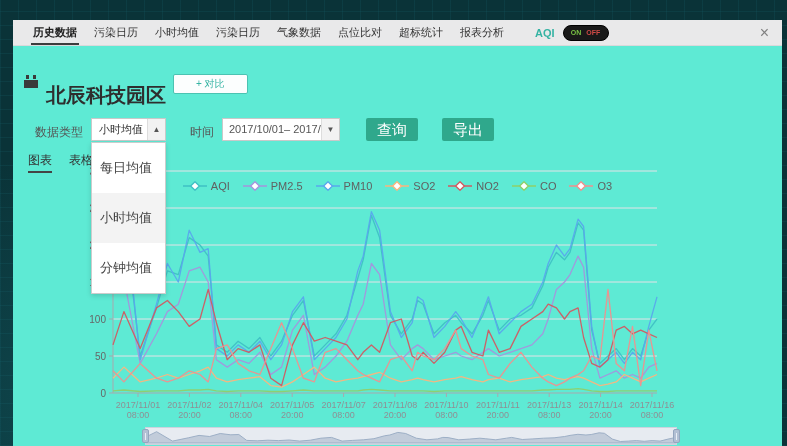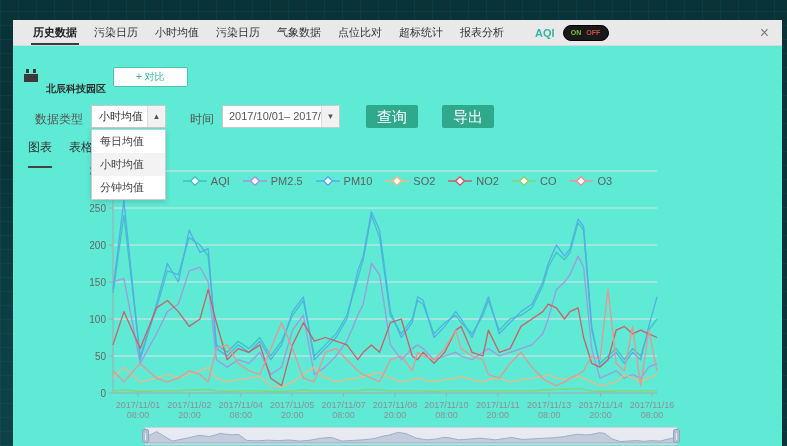--- a/index.html
+++ b/index.html
@@ -24,44 +24,44 @@
   .nav-tab.active::after { content:""; position:absolute; left:-2px; right:-2px; bottom:0; height:2px; background:#3c3c3c; }
   .aqi-group { display:flex; align-items:center; margin-left:14px; }
   .aqi-label { font-size:11px; font-weight:bold; color:#35b3a3; margin-right:8px; }
   .toggle { width:46px; height:16px; background:#191919; border:1px solid #000; border-radius:9px; display:flex; align-items:center; justify-content:center; gap:5px; cursor:pointer; }
   .toggle .on  { font-size:7px; font-weight:bold; color:#79c244; }
   .toggle .off { font-size:7px; font-weight:bold; color:#cf4a46; }
   .close-btn { margin-left:auto; margin-right:13px; align-self:center; font-size:16px; color:#808080; cursor:pointer; line-height:1; }
 
   
   .title-row { display:flex; align-items:center; margin:12px 0 0 10px; gap:7px; }
-  .title-text { font-size:10px; font-weight:bold; color:#2e2e2e;margin-top:24px; }
+  .title-text { font-size:20px; font-weight:bold; color:#2e2e2e;margin-top:24px; }
   .compare-btn { font-size:10px; color:#35b3a3; border:1px solid #4cc3b2; background:#fcfefe; border-radius:2px; padding:2px 22px; cursor:pointer; white-space:nowrap; }
 
   
   .filter-row { display:flex; align-items:flex-end; margin:9px 0 0 22px; font-size:12px; color:#555; position:relative; z-index:5; }
   .field-label { margin-right:8px; white-space:nowrap; }
   .select-wrap { position:relative; width:75px; }
   .select-box { height:23px; background:#fff; border:1px solid #c9c9c9; display:flex; align-items:stretch; cursor:pointer; }
   .select-box .value { flex:1; font-size:11px; color:#333; line-height:21px; padding-left:7px; white-space:nowrap; overflow:hidden; }
   .caret-cell { width:18px; border-left:1px solid #ddd; background:#f2f2f2; display:flex; align-items:center; justify-content:center; font-size:8px; color:#555; }
   .dropdown { position:absolute; top:24px; left:0; width:100%; background:#fff; border:1px solid #ccc; box-shadow:0 2px 5px rgba(0,0,0,.15); z-index:20; }
-  .dd-option { font-size:11px; color:#444; padding:4px 8px; cursor:pointer; white-space:nowrap; }
+  .dd-option { font-size:13px; color:#444; padding:16px 8px; cursor:pointer; white-space:nowrap; }
   .dd-option.selected { background:#f3f3f3; }
   .time-label { margin-left:24px; }
   .date-wrap { width:118px; }
   .date-box { height:23px; background:#fff; border:1px solid #c9c9c9; display:flex; align-items:stretch; cursor:pointer; }
   .date-box .value { flex:1; font-size:11px; color:#555; line-height:21px; padding-left:6px; white-space:nowrap; overflow:hidden; }
   .btn { height:23px; padding:0 11px; background:#2fa88c; color:#fff; font-size:15px; border:none; border-radius:2px; cursor:pointer; line-height:23px; }
   .btn-query { margin-left:26px; }
   .btn-export { margin-left:24px; }
 
   
   .view-tabs { display:flex; gap:17px; margin:11px 0 0 15px; font-size:12px; color:#333; }
-  .view-tab { padding-bottom:12px; position:relative; cursor:pointer; }
+  .view-tab { padding-bottom:4px; position:relative; cursor:pointer; }
   .view-tab.active::after { content:""; position:absolute; left:0; right:0; bottom:0; height:2px; background:#444; }
 
   
   .legend-row { display:flex; justify-content:center; align-items:center; gap:13px; margin-top:7px; }
   .legend-item { display:flex; align-items:center; gap:4px; cursor:pointer; }
   .legend-item svg { display:block; }
   .legend-item .lbl { font-size:11px; color:#606060; }
 
   
   .chart-wrap { position:absolute; left:77px; top:142px; width:600px; height:262px; }

